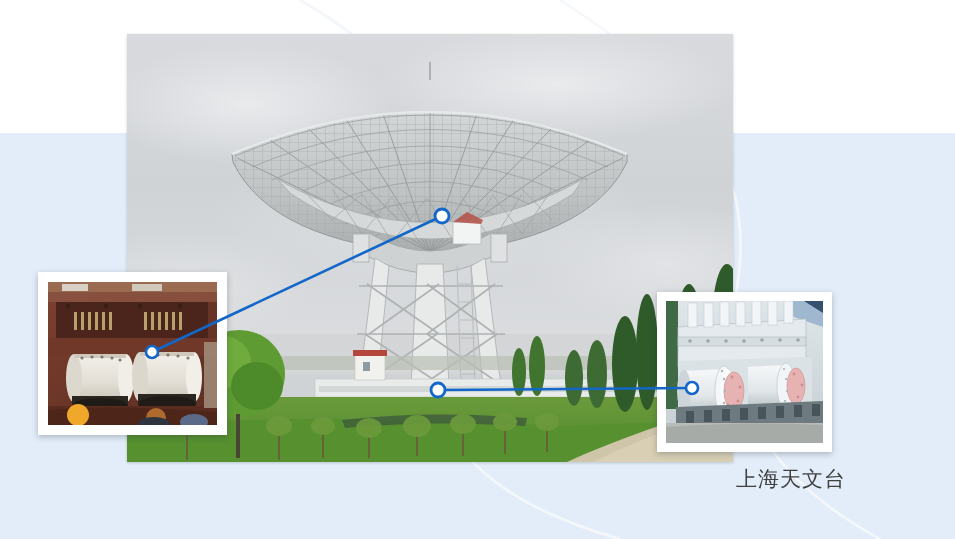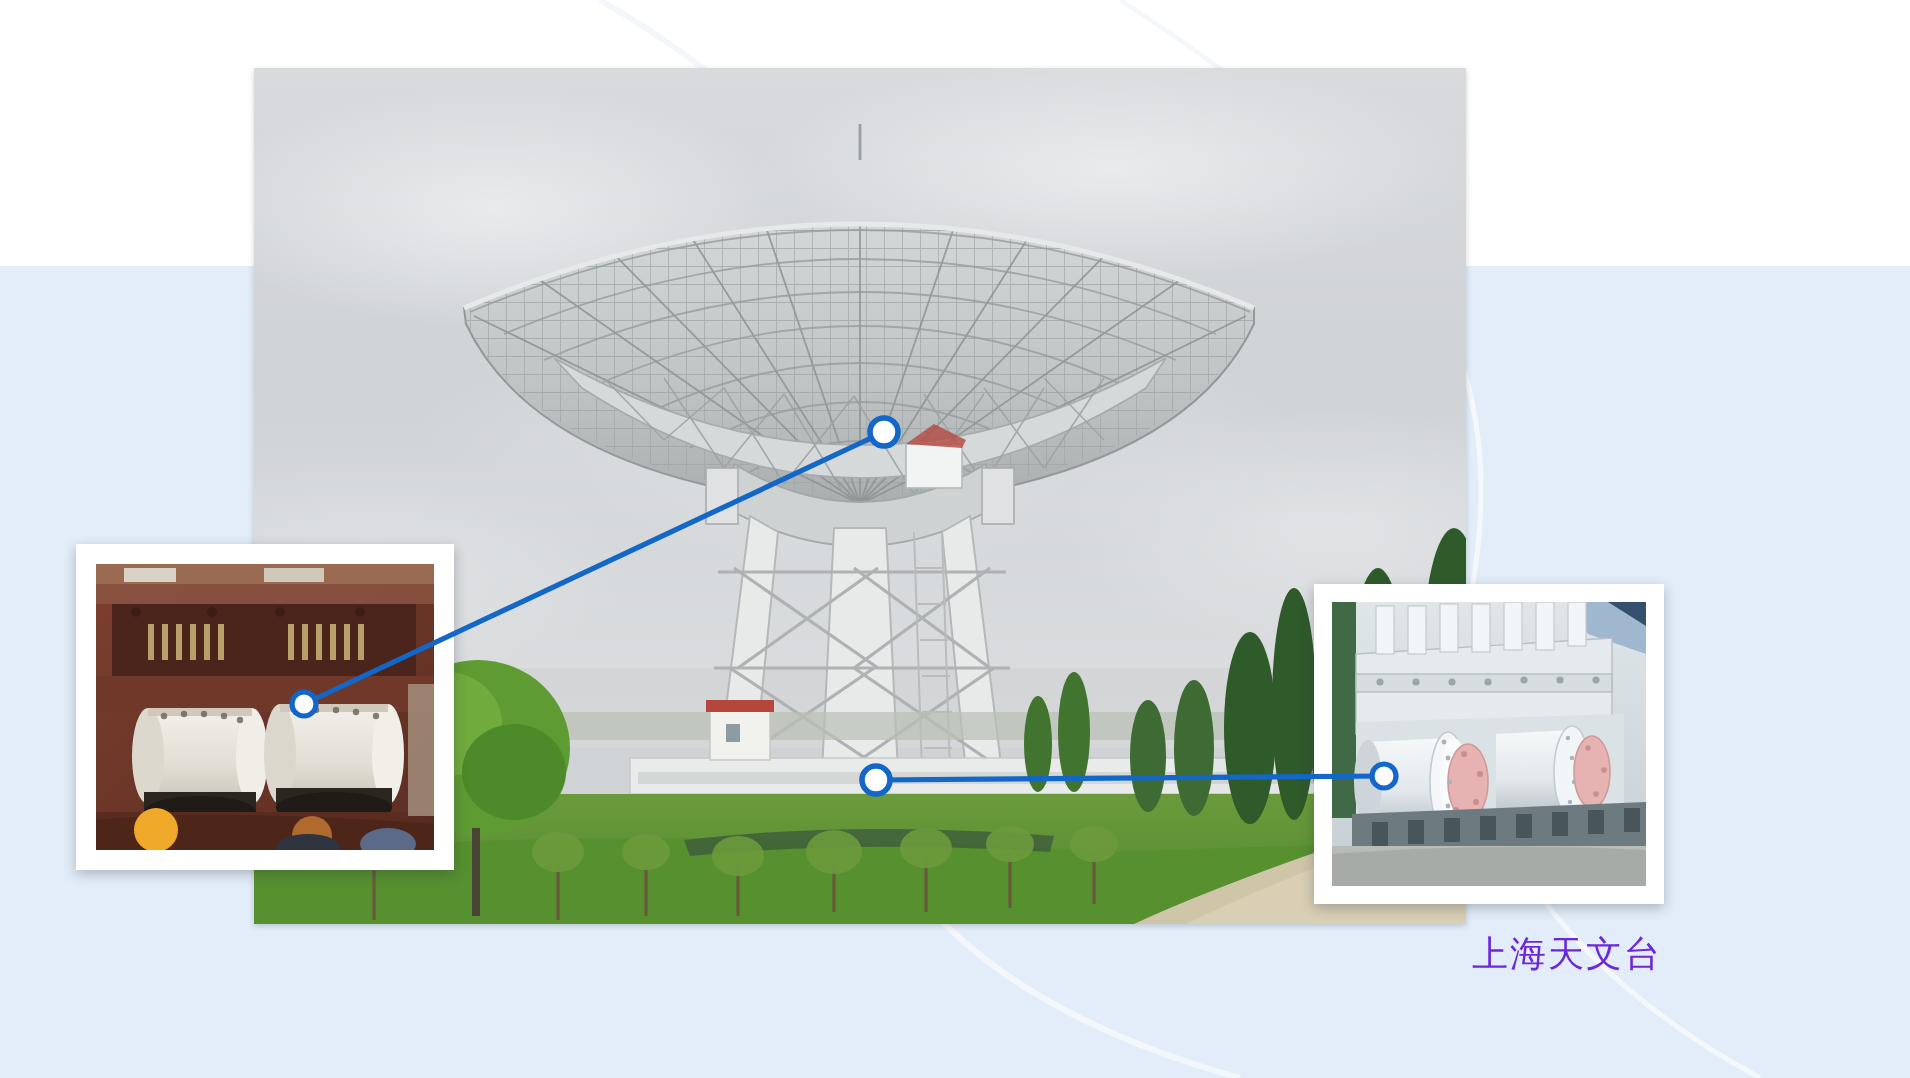--- a/index.html
+++ b/index.html
@@ -38,21 +38,21 @@
   .inset-right{left:657px;top:292px;width:175px;height:160px;padding:9px;box-sizing:border-box;}
   .inset-right .plate{left:9px;top:9px;width:157px;height:142px;}
 
   
   .connectors{position:absolute;left:0;top:0;width:955px;height:539px;pointer-events:none;}
 
   
   .caption{
     position:absolute;left:736px;top:468px;
     font-family:"Liberation Serif", serif;
-    font-size:18px;line-height:1.1;color:#6d28d9;
+    font-size:21px;line-height:1.1;color:#404040;
     letter-spacing:1px;white-space:nowrap;text-align:right;
   }
 </style>
 </head>
 <body>
 
 <div id="slide">
 
   <div class="bg-white-top"></div>
   <div class="bg-blue-band"></div>

